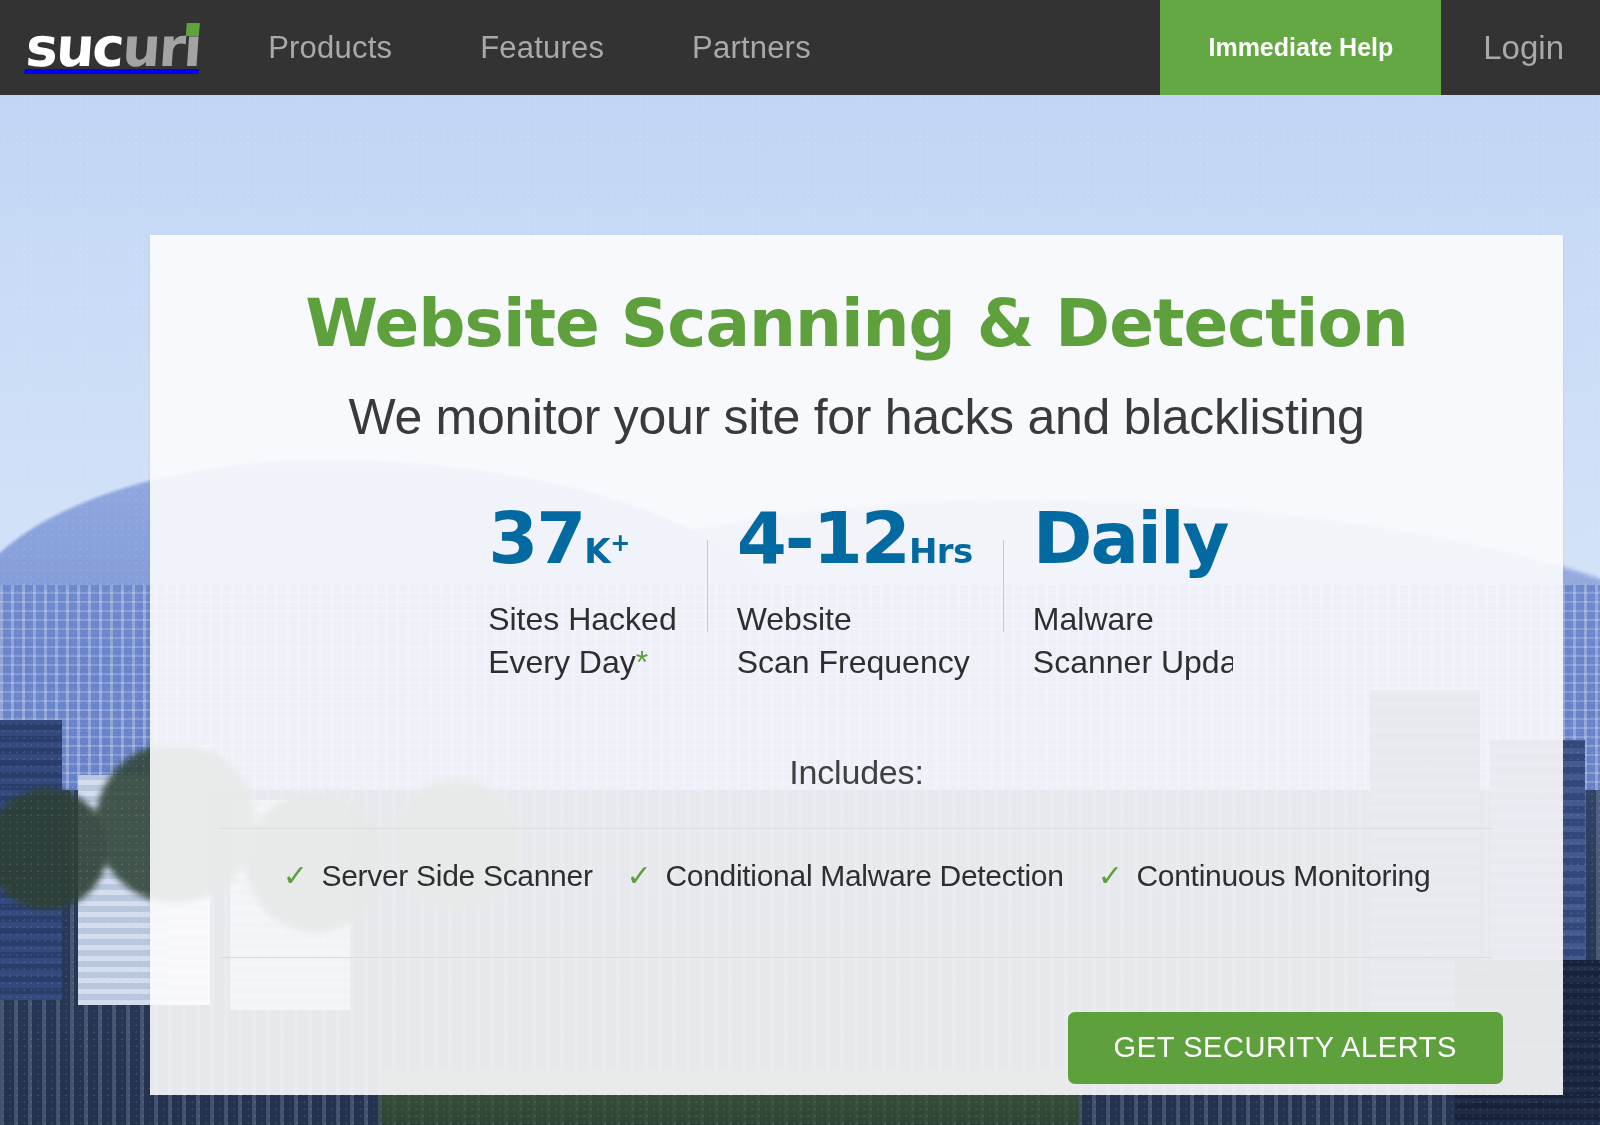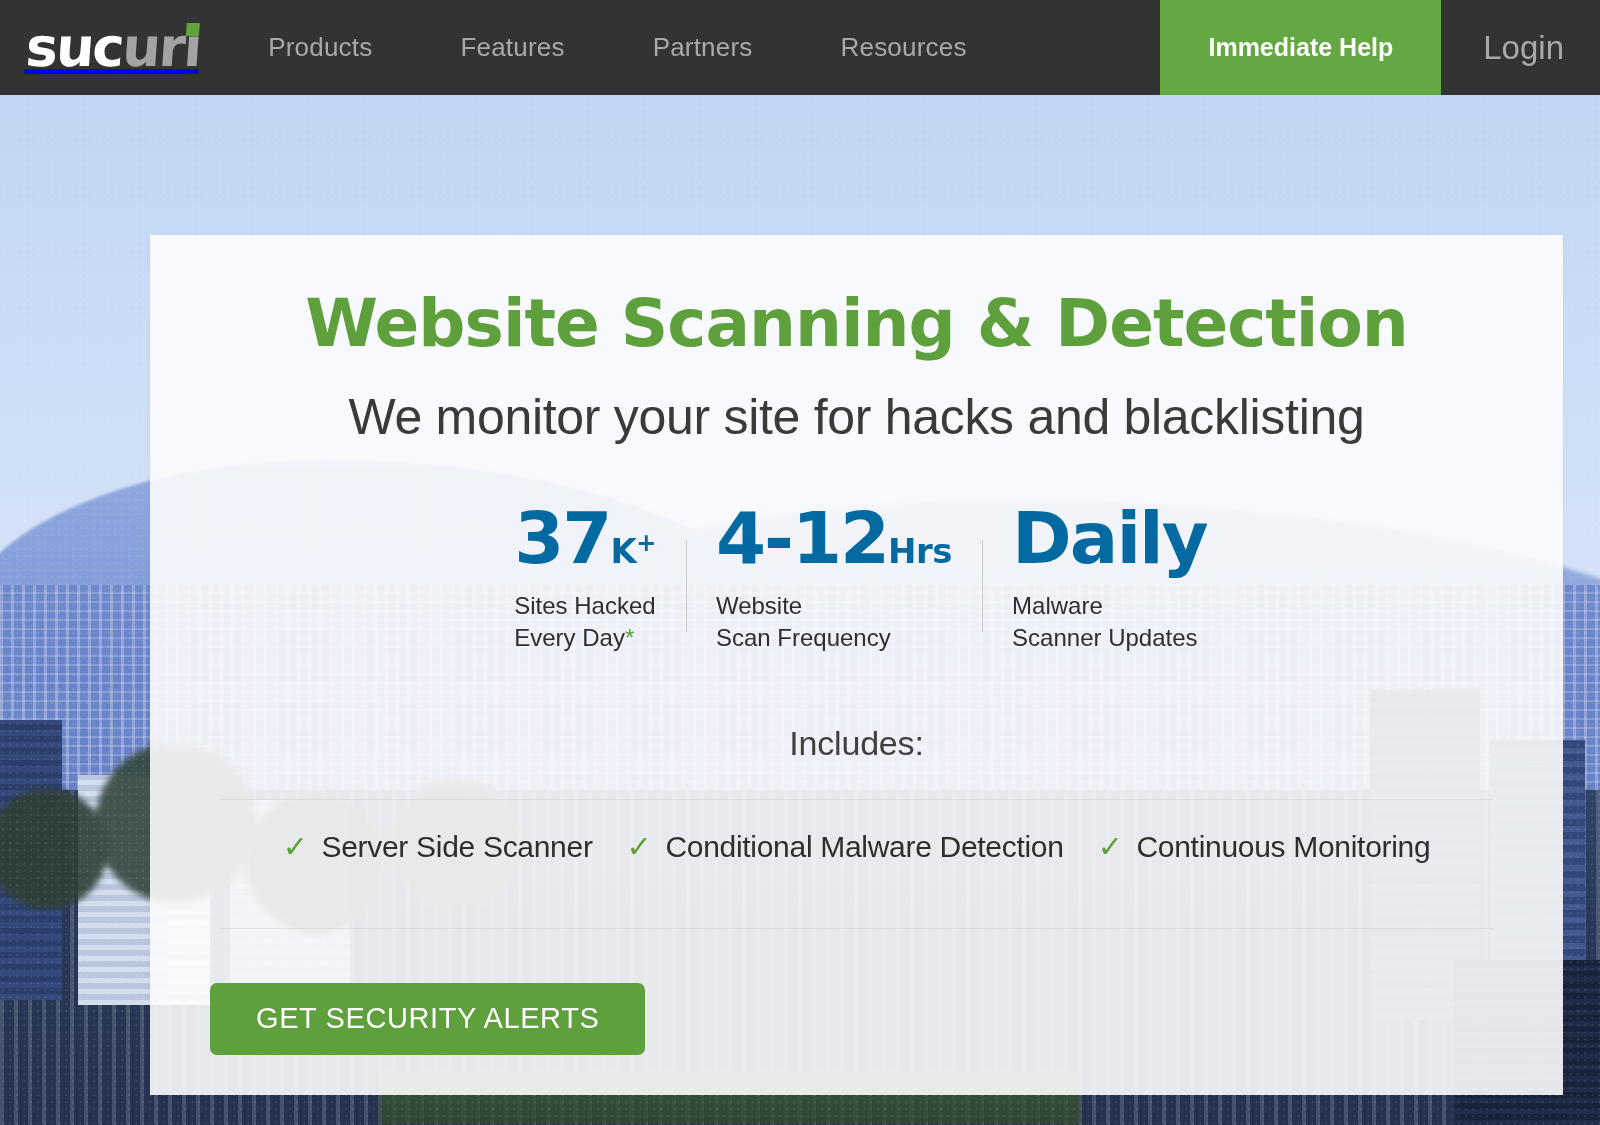--- a/index.html
+++ b/index.html
@@ -141,21 +141,21 @@
   .nav-links {
     display: flex;
     align-items: stretch;
     flex: 1;
   }
   .nav-link {
     display: flex;
     align-items: center;
     padding: 16px 44px;
     color: #a9a9a9;
-    font-size: 26px;
+    font-size: 31px;
     letter-spacing: .2px;
     text-decoration: none;
     cursor: pointer;
     white-space: nowrap;
   }
   .nav-spacer { flex: 1; }
   .nav-cta {
     display: flex;
     align-items: center;
     padding: 4px 48px;
@@ -246,23 +246,23 @@
     letter-spacing: -2px;
     white-space: nowrap;
   }
   .stat-unit {
     font-size: 34px;
     font-weight: 800;
     letter-spacing: -.5px;
   }
   .stat-unit sup { font-size: 24px; }
   .stat-label {
-    margin-top: 16px;
+    margin-top: 24px;
     color: #2e2e2e;
-    font-size: 24px;
+    font-size: 32px;
     line-height: 1.32;
     white-space: nowrap;
   }
   .stat-label .ast { color: #5ea03c; }
 
   .stat-1 { padding-left: 8px; }
   .stat-4 { padding-right: 0; overflow: hidden; }
   .stat-4 .stat-label { max-width: 200px; }
 
   
@@ -297,21 +297,21 @@
   .check {
     color: #5ea03c;
     font-size: 30px;
     line-height: 1;
     font-weight: 600;
   }
 
   
   .cta-row {
     display: flex;
-    justify-content: flex-start;
+    justify-content: flex-end;
     margin-top: 54px;
   }
   .cta-btn {
     display: inline-flex;
     align-items: center;
     justify-content: center;
     height: 72px;
     padding: 0 46px;
     background: #5ea03c;
     color: #ffffff;
@@ -354,23 +354,20 @@
     <div class="nav-links">
       <a class="nav-link" href="#">
           <span>Products</span>
         </a>
       <a class="nav-link" href="#">
           <span>Features</span>
         </a>
       <a class="nav-link" href="#">
           <span>Partners</span>
         </a>
-      <a class="nav-link" href="#">
-          <span>Resources</span>
-        </a>
       <div class="nav-spacer"></div>
     </div>
 
     <a class="nav-cta" href="#">
         <span>Immediate Help</span>
       </a>
     <a class="nav-login" href="#">
         <span>Login</span>
       </a>
   </nav>

